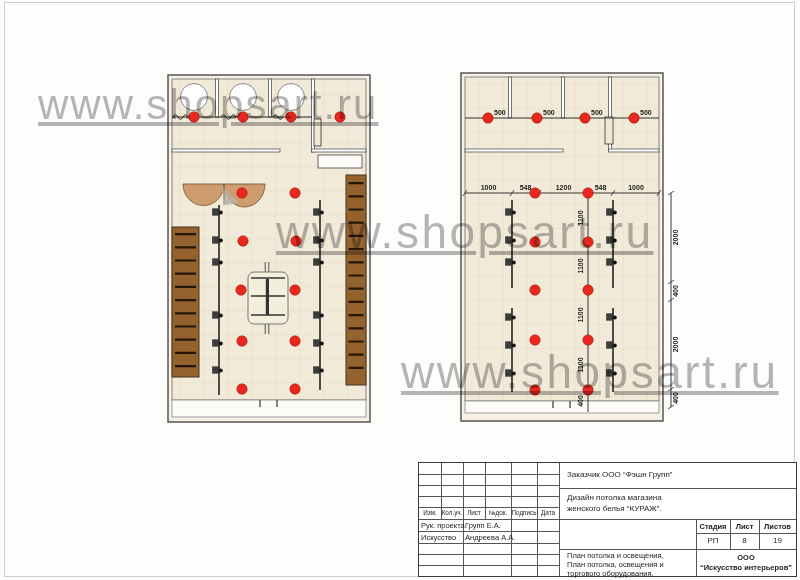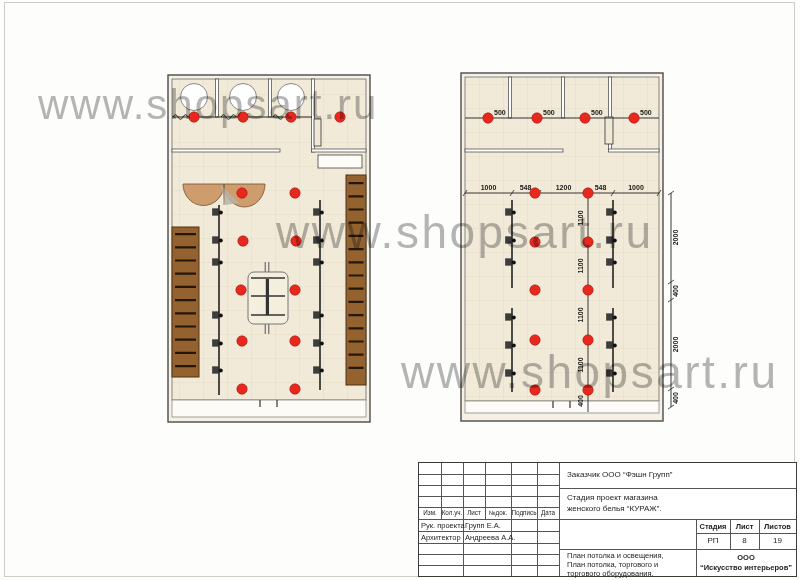--- a/index.html
+++ b/index.html
@@ -1,20 +1,20 @@
 <!DOCTYPE html>
 <html><head>
 <meta charset="utf-8">
 <style>
   html,body{margin:0;padding:0;}
   body{width:800px;height:580px;position:relative;background:#fdfdfc;overflow:hidden;
        font-family:"Liberation Sans",sans-serif;}
   .frame{position:absolute;left:4px;top:2px;width:789px;height:573px;border:1px solid #cdcdcd;}
   .wm{position:absolute;font-family:"Liberation Sans",sans-serif;color:rgba(122,122,122,0.55);
-      mix-blend-mode:multiply;white-space:nowrap;pointer-events:none;line-height:1;z-index:30;}
+      mix-blend-mode:multiply;white-space:nowrap;pointer-events:none;line-height:1;z-index:30;text-decoration:underline;}
   .wm1{left:38px;top:84px;font-size:42px;letter-spacing:2px;}
   .wm2{left:276px;top:209px;font-size:46px;letter-spacing:2.5px;}
   .wm3{left:401px;top:349px;font-size:46px;letter-spacing:2.5px;}
   svg{position:absolute;}
   .dim{font-family:"Liberation Sans",sans-serif;font-size:7px;font-weight:700;fill:#181818;}
   .light{fill:#e8281e;stroke:#a51408;stroke-width:0.6;}
   
   .tb{position:absolute;left:418px;top:462px;width:377px;height:113px;border:1px solid #3a3a3a;
       box-sizing:content-box;background:#fff;z-index:20;}
   .vl{position:absolute;width:1px;background:#555;}
@@ -250,38 +250,38 @@
 
   <div class="ts hdr tc" style="left:11px;top:46px">Изм.</div>
   <div class="ts hdr tc" style="left:33px;top:46px">Кол.уч.</div>
   <div class="ts hdr tc" style="left:55px;top:46px">Лист</div>
   <div class="ts hdr tc" style="left:79px;top:46px">№док.</div>
   <div class="ts hdr tc" style="left:105px;top:46px">Подпись</div>
   <div class="ts hdr tc" style="left:129px;top:46px">Дата</div>
 
   <div class="ts" style="left:2px;top:58px">Рук. проекта</div>
   <div class="ts" style="left:46px;top:58px">Групп Е.А.</div>
-  <div class="ts" style="left:2px;top:70px">Архитектор</div>
+  <div class="ts" style="left:2px;top:70px">Искусство</div>
   <div class="ts" style="left:46px;top:70px">Андреева А.А.</div>
 
   <div class="hl" style="left:140px;top:25px;width:237px"></div>
   <div class="hl" style="left:140px;top:56px;width:237px"></div>
   <div class="hl" style="left:140px;top:86px;width:237px"></div>
   <div class="vl" style="left:277px;top:56px;height:57px"></div>
   <div class="vl" style="left:311px;top:56px;height:30px"></div>
   <div class="vl" style="left:340px;top:56px;height:30px"></div>
   <div class="hl" style="left:277px;top:70px;width:100px"></div>
 
   <div class="ts big" style="left:148px;top:7px">Заказчик ООО “Фэшн Групп”</div>
-  <div class="ts big" style="left:148px;top:30px">Стадия проект магазина</div>
+  <div class="ts big" style="left:148px;top:30px">Дизайн потолка магазина</div>
   <div class="ts big" style="left:148px;top:41px">женского белья “КУРАЖ”.</div>
   <div class="ts bold tc" style="left:294px;top:59px">Стадия</div>
   <div class="ts bold tc" style="left:325.5px;top:59px">Лист</div>
   <div class="ts bold tc" style="left:358.5px;top:59px">Листов</div>
   <div class="ts big tc" style="left:294px;top:73px">РП</div>
   <div class="ts big tc" style="left:325.5px;top:73px">8</div>
   <div class="ts big tc" style="left:358.5px;top:73px">19</div>
   <div class="ts" style="left:148px;top:88px">План потолка и освещения,</div>
-  <div class="ts" style="left:148px;top:97px">План потолка, торгового и</div>
+  <div class="ts" style="left:148px;top:97px">План потолка, освещения и</div>
   <div class="ts" style="left:148px;top:106px">торгового оборудования.</div>
   <div class="ts bold tc" style="left:327px;top:90px">ООО</div>
   <div class="ts bold tc" style="left:327px;top:100px">“Искусство интерьеров”</div>
 </div>
 
 </body></html>

